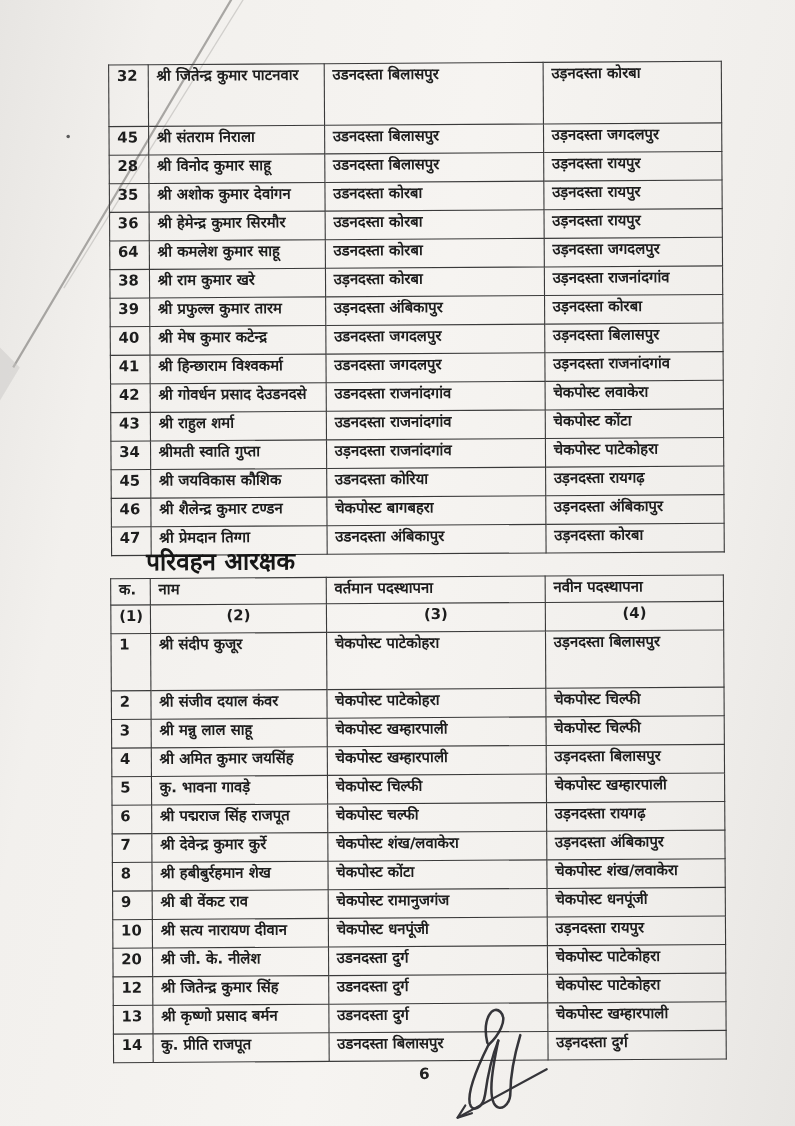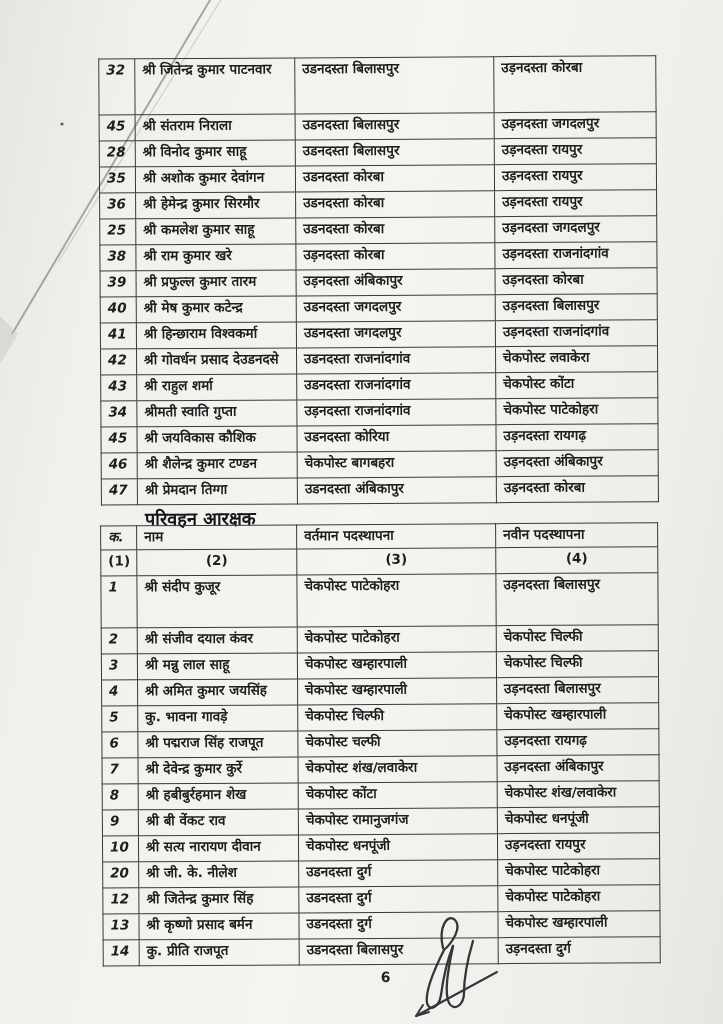--- a/index.html
+++ b/index.html
@@ -25,31 +25,31 @@
     padding:2px 7px 3px 7px;
     font-size:13.5px;line-height:1.32;
     font-weight:600;
     vertical-align:top;
     overflow:hidden;
   }
   col.w-sn{width:36px;}
   col.w-name{width:160px;}
   col.w-cur{width:199px;}
   col.w-new{width:162px;}
-  .c-sn{text-align:left;padding-left:9px;font-style:italic;}
+  .c-sn{text-align:left;padding-left:9px;}
   .c-new{padding-left:12px;}
   .t1 tbody tr:nth-child(1) td{height:50px;}
   .t2 tbody tr:nth-child(1) td{height:46px;}
   .t2 thead th{text-align:left;font-weight:700;}
   .t2 thead th.h-new{}
   .t2 thead tr.subhdr td{text-align:center;height:20px;font-weight:700;}
   .doc-table td{height:20px;}
   .section-title{
-    position:absolute;left:129px;top:489px;margin:16px;
-    font-size:18px;font-weight:700;color:#161616;
+    position:absolute;left:129px;top:489px;margin:4px;
+    font-size:22px;font-weight:700;color:#161616;
   }
   .page-number{
     position:absolute;left:378px;top:969px;
     font-size:14px;font-weight:700;color:#222;
   }
   .signature-svg{position:absolute;left:396px;top:906px;}
   .crease-svg{position:absolute;left:0;top:0;pointer-events:none;}
 </style>
 </head>
 <body>
@@ -97,21 +97,21 @@
     <td class="c-cur">उडनदस्ता कोरबा</td>
     <td class="c-new">उड़नदस्ता रायपुर</td>
   </tr>
           <tr>
     <td class="c-sn">36</td>
     <td class="c-name">श्री हेमेन्द्र कुमार सिरमौर</td>
     <td class="c-cur">उडनदस्ता कोरबा</td>
     <td class="c-new">उड़नदस्ता रायपुर</td>
   </tr>
           <tr>
-    <td class="c-sn">25</td>
+    <td class="c-sn">64</td>
     <td class="c-name">श्री कमलेश कुमार साहू</td>
     <td class="c-cur">उडनदस्ता कोरबा</td>
     <td class="c-new">उड़नदस्ता जगदलपुर</td>
   </tr>
           <tr>
     <td class="c-sn">38</td>
     <td class="c-name">श्री राम कुमार खरे</td>
     <td class="c-cur">उड़नदस्ता कोरबा</td>
     <td class="c-new">उड़नदस्ता राजनांदगांव</td>
   </tr>

